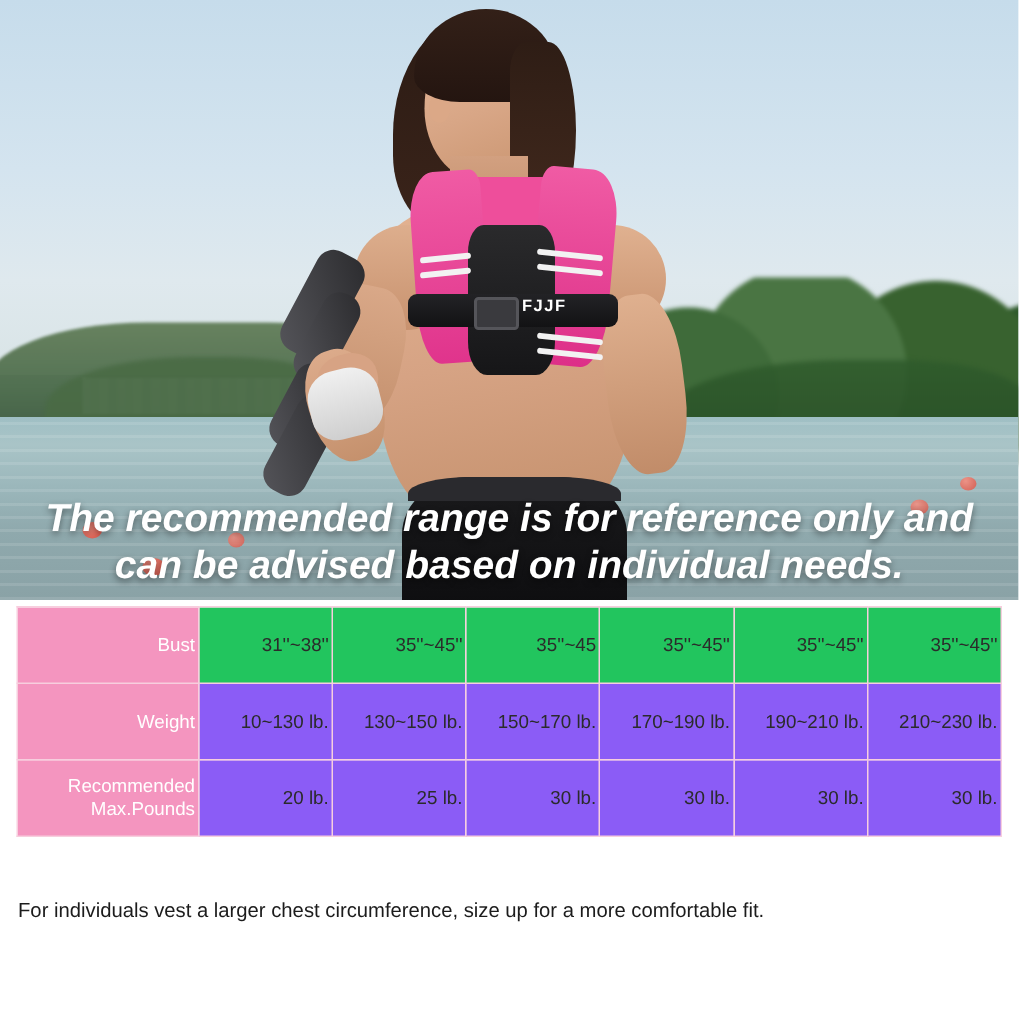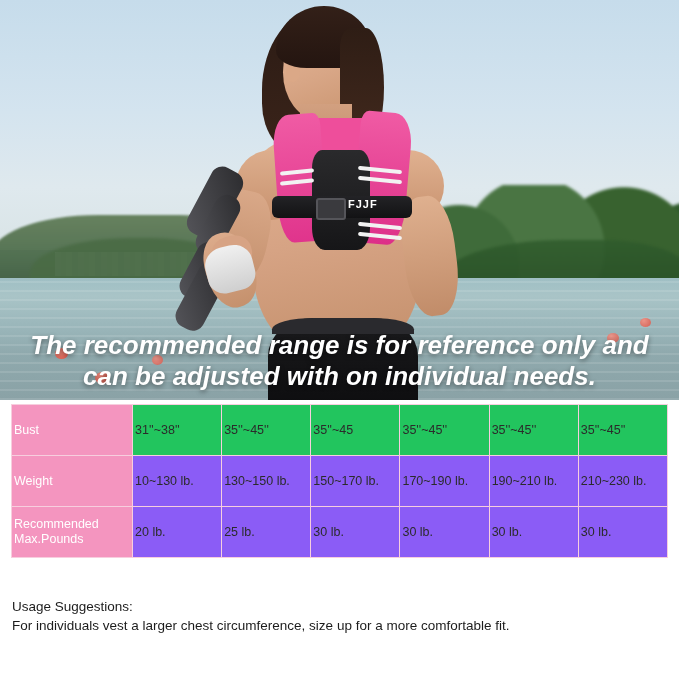--- a/index.html
+++ b/index.html
@@ -266,21 +266,21 @@
     position: absolute;
     left: 11px; top: 404px; width: 657px;
   }
   table.spec {
     border-collapse: collapse;
     width: 657px;
     table-layout: fixed;
   }
   table.spec td {
     border: 1px solid #f7cede;
-    text-align: left;
+    text-align: right;
     color: #2b2b2b;
     font-size: 12.5px;
     height: 46px;
     padding: 2px 2px;
   }
   table.spec td.rowhead {
     width: 116px;
     background: #f495bf;
     color: #ffffff;
     font-size: 12.5px;
@@ -353,21 +353,21 @@
       <div class="db-bar"></div>
       <div class="db-plate p4"></div>
       <div class="db-plate p3"></div>
       <div class="forearm-l"></div>
       <div class="hand"></div>
       <div class="glove"></div>
     </div>
 
     <div class="headline">
       <div>The recommended range is for reference only and</div>
-      <div>can be adjusted with on individual needs.</div>
+      <div>can be advised based on individual needs.</div>
     </div>
   </div>
 
   <div class="table-wrap">
     <table class="spec">
       <tbody>
         <tr>
           <td class="rowhead">Bust</td>
           <td class="cell">31''~38''</td>
           <td class="cell">35''~45''</td>
@@ -392,17 +392,16 @@
           <td class="cell">30 lb.</td>
           <td class="cell">30 lb.</td>
           <td class="cell">30 lb.</td>
           <td class="cell">30 lb.</td>
         </tr>
       </tbody>
     </table>
   </div>
 
   <div class="footer">
-    <p class="title">Usage Suggestions:</p>
     <p>For individuals vest a larger chest circumference, size up for a more comfortable fit.</p>
   </div>
 
 </div>
 
 </body></html>

